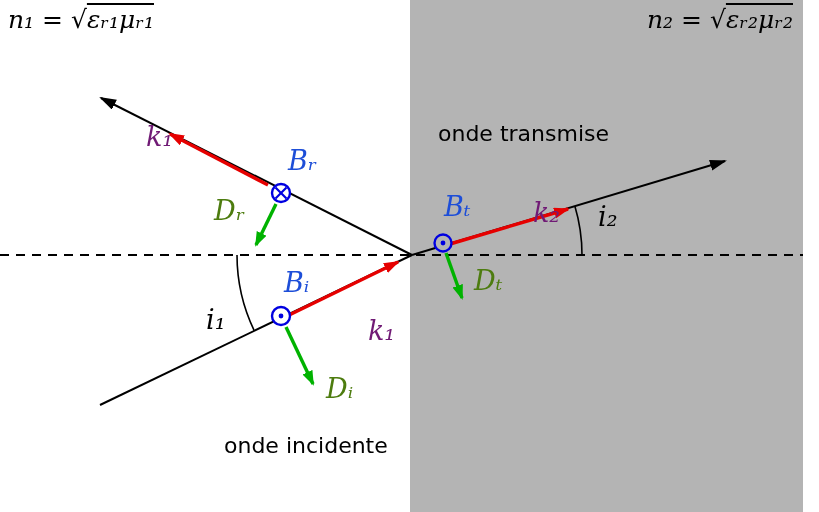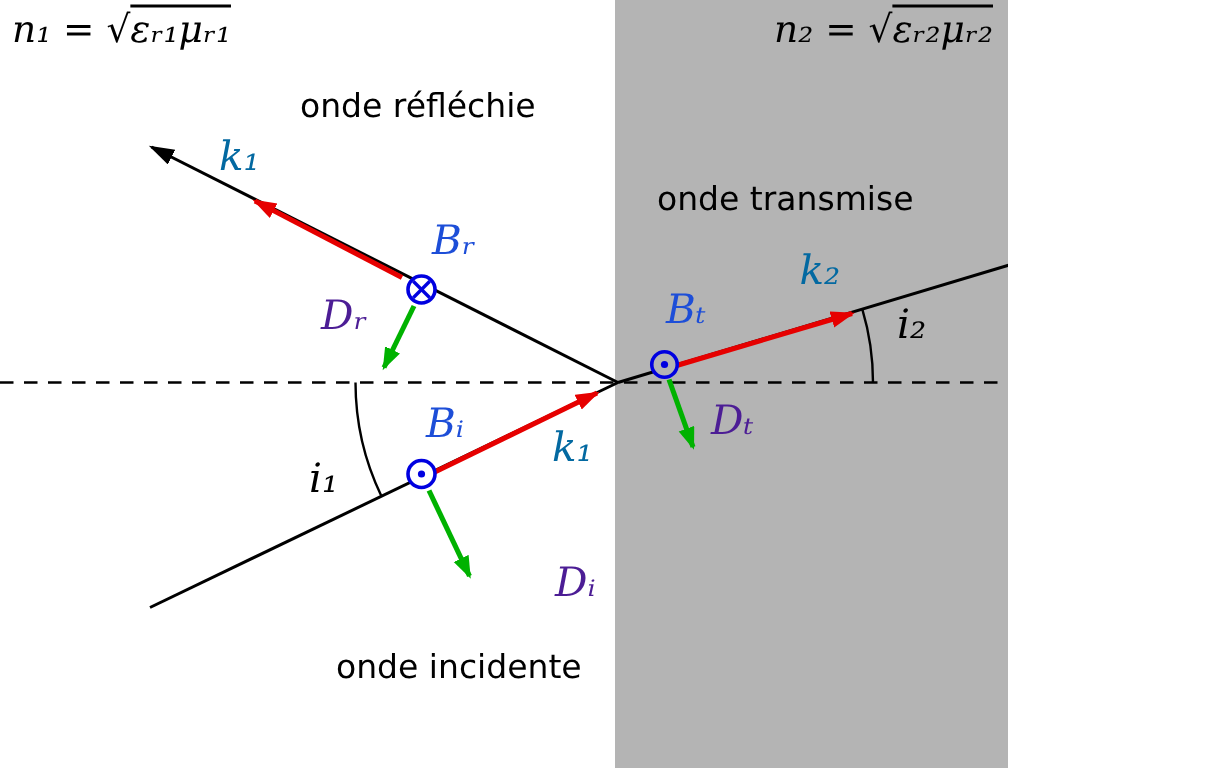--- a/index.html
+++ b/index.html
@@ -1,39 +1,39 @@
 <!DOCTYPE html>
 <html><head>
 <meta charset="utf-8">
 <style>
   html,body { margin:0; padding:0; background:#fff; }
   #stage {
-    position:relative; width:672px; height:512px; overflow:hidden;
+    position:relative; width:803px; height:512px; overflow:hidden;
     background:#ffffff;
     font-family:"DejaVu Sans", sans-serif;
     text-decoration:underline;
   }
   #medium2 {
     position:absolute; left:410px; top:0; width:409px; height:512px;
     background:#b4b4b4;
   }
   svg.diagram { position:absolute; left:0; top:0; z-index:2; }
 
   .label {
     position:absolute; z-index:3; color:#000; white-space:nowrap;
     font-family:"DejaVu Sans", sans-serif; font-size:22px; line-height:1.1;
     pointer-events:none;
   }
   .math {
     font-family:"DejaVu Serif", serif; font-style:italic; font-size:27px;
   }
   .formula { font-size:25px; }
   .radicand { text-decoration:overline; }
-  .red   { color:#0369a1; }
-  .green { color:#4c1d95; }
+  .red   { color:#701a75;margin-top:32px; }
+  .green { color:#4d7c0f; }
   .blue  { color:#1d4ed8; }
 
   
   .stroke-black { stroke:#000000; }
   .stroke-red   { stroke:#e60000; }
   .stroke-green { stroke:#00b200; }
   .stroke-blue  { stroke:#0000e0; }
 </style>
 </head>
 <body>
@@ -87,32 +87,31 @@
     </g>
   </svg>
 
   <div class="label math formula" style="left:8px; top:6px;">
     <span>n₁ = √</span><span class="radicand">εᵣ₁μᵣ₁</span>
   </div>
   <div class="label math formula" style="right:10px; top:6px;">
     <span>n₂ = √</span><span class="radicand">εᵣ₂μᵣ₂</span>
   </div>
 
-  <div class="label" style="left:200px; top:60px;">onde réfléchie</div>
   <div class="label" style="left:438px; top:122px;">onde transmise</div>
   <div class="label" style="left:188px; top:434px;margin-left:36px;">onde incidente</div>
 
   <div class="label math red" style="left:146px; top:90px;">k₁</div>
   <div class="label math red" style="left:368px; top:284px;">k₁</div>
   <div class="label math red" style="left:533px; top:166px;">k₂</div>
 
   <div class="label math blue" style="left:288px; top:146px;">Bᵣ</div>
   <div class="label math blue" style="left:284px; top:268px;">Bᵢ</div>
   <div class="label math blue" style="left:444px; top:192px;">Bₜ</div>
 
   <div class="label math green" style="left:214px; top:196px;">Dᵣ</div>
-  <div class="label math green" style="left:326px; top:374px;margin-left:44px;">Dᵢ</div>
+  <div class="label math green" style="left:326px; top:374px;">Dᵢ</div>
   <div class="label math green" style="left:474px; top:266px;">Dₜ</div>
 
   <div class="label math" style="left:206px; top:278px;margin-top:27px;">i₁</div>
   <div class="label math" style="left:598px; top:202px;">i₂</div>
 
 </div>
 
 </body></html>

